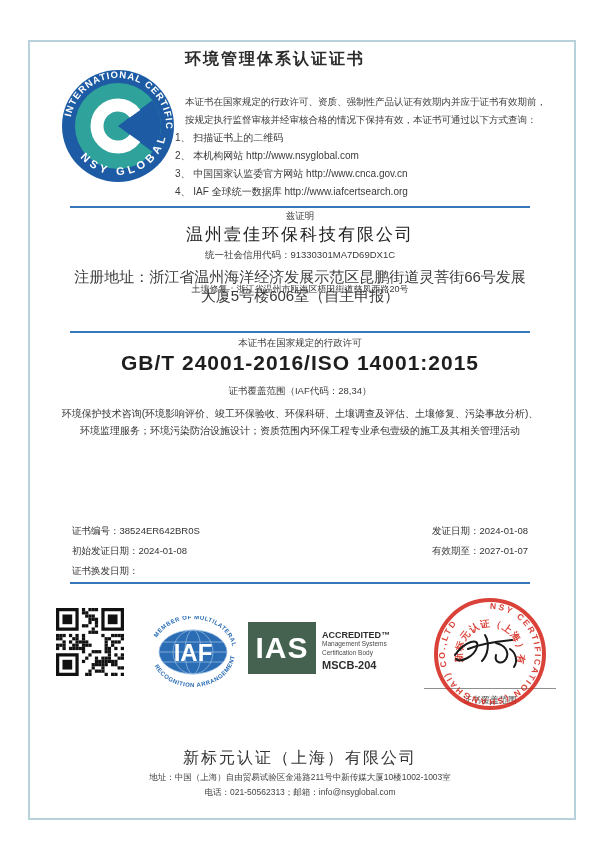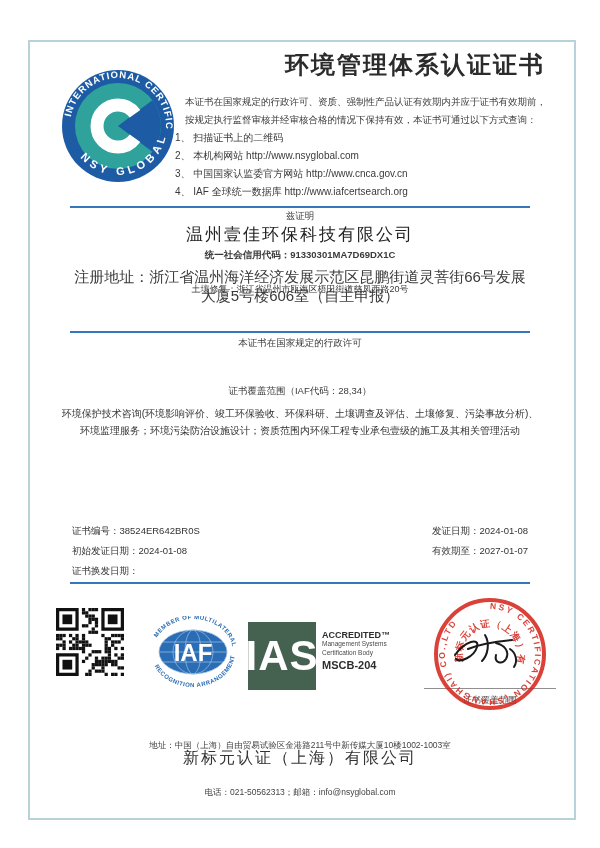--- a/index.html
+++ b/index.html
@@ -1,42 +1,42 @@
 <!DOCTYPE html>
 <html><head>
 <meta charset="utf-8">
 <style>
   * { margin:0; padding:0; box-sizing:border-box; }
   html,body { width:600px; height:848px; background:#fff; font-family:"Liberation Sans","DejaVu Sans",sans-serif; }
   .sheet { position:relative; width:600px; height:848px; background:#fff; overflow:hidden; }
   .frame { position:absolute; left:28px; top:40px; width:548px; height:780px; border:2px solid #b7d2da; background:#fff; }
   .abs { position:absolute; }
   .wm { position:absolute; left:28px; top:40px; width:548px; height:780px; pointer-events:none; }
-  .title { left:185px; top:49px; width:360px; text-align:right; font-size:24px; font-weight:bold; color:#2b2b2b; letter-spacing:2px; }
+  .title { left:185px; top:49px; width:360px; text-align:left; font-size:16px; font-weight:bold; color:#2b2b2b; letter-spacing:2px; }
   .intro { left:185px; top:93px; width:366px; font-size:9.5px; line-height:18px; color:#3a3a3a; }
   .qlist { left:175px; top:129px; width:366px; font-size:10px; line-height:18px; color:#3a3a3a; }
   .divider { left:70px; width:460px; height:2px; background:#3577ba; }
   .cline { left:70px; width:460px; text-align:center; color:#3a3a3a; }
   .certify-label { top:210px; font-size:9.5px; }
   .company { top:223px; font-size:17px; font-weight:500; letter-spacing:2px; color:#222; }
-  .credit { top:249px; font-size:9.5px;font-weight:bold; }
+  .credit { top:249px; font-size:9.5px; }
   .addr1 { top:268px; font-size:15px; }
   .addr2 { top:283px; font-size:9px; }
   .std-head { top:337px; font-size:9.5px; }
   .std-code { top:351px; font-size:21px; font-weight:bold; letter-spacing:1px; color:#1e1e1e; }
   .scope-label { top:385px; font-size:9.5px; }
   .scope-text { left:58px; top:405px; width:484px; text-align:center; font-size:10px; line-height:17px; color:#333; }
   .info-left { left:72px; top:521px; font-size:9.5px; line-height:20px; color:#333; }
   .info-right { left:330px; top:521px; width:198px; text-align:right; font-size:9.5px; line-height:20px; color:#333; }
   .sig-line { left:424px; top:688px; width:132px; height:1px; background:#8f8f8f; }
   .signer { left:428px; top:694px; width:124px; text-align:center; font-size:9px; color:#4a4a4a; }
   .footer-name { left:100px; top:748px; width:400px; text-align:center; font-size:16px; letter-spacing:2px; color:#333; }
-  .footer-addr { left:70px; top:740px; width:460px; text-align:center; font-size:8.5px; color:#444; }
+  .footer-addr { left:70px; top:772px; width:460px; text-align:center; font-size:8.5px; color:#444; }
   .footer-tel  { left:70px; top:787px; width:460px; text-align:center; font-size:8.5px; color:#444; }
-  .ias-box { left:248px; top:622px; width:68px; height:68px; background:#44624f; color:#fff; display:flex; align-items:center; justify-content:center; font-size:42px; font-weight:bold; letter-spacing:1px; }
+  .ias-box { left:248px; top:622px; width:68px; height:52px; background:#44624f; color:#fff; display:flex; align-items:center; justify-content:center; font-size:30px; font-weight:bold; letter-spacing:1px; }
   .ias-text { left:322px; top:630px; width:90px; color:#2e2e2e; }
   .ias-text .t1 { font-size:9px; font-weight:bold; }
   .ias-text .t2 { font-size:6.5px; line-height:8.5px; color:#4a4a4a; }
   .ias-text .t3 { font-size:11px; font-weight:bold; margin-top:2px; }
 </style>
 </head>
 <body>
 
 <div class="sheet">
 
@@ -104,20 +104,21 @@
 
   <div class="abs cline certify-label">兹证明</div>
   <div class="abs cline company">温州壹佳环保科技有限公司</div>
   <div class="abs cline credit">统一社会信用代码：91330301MA7D69DX1C</div>
   <div class="abs cline addr1">注册地址：浙江省温州海洋经济发展示范区昆鹏街道灵菩街66号发展大厦5号楼606室（自主申报）</div>
   <div class="abs cline addr2">土壤修复：浙江省温州市瓯海区梧田街道慈凤西路20号</div>
 
   <div class="abs divider" style="top:331px;"></div>
 
   <div class="abs cline std-head">本证书在国家规定的行政许可</div>
+  <div class="abs cline std-code">GB/T 24001-2016/ISO 14001:2015</div>
   <div class="abs cline scope-label">证书覆盖范围（IAF代码：28,34）</div>
   <div class="abs scope-text">环境保护技术咨询(环境影响评价、竣工环保验收、环保科研、土壤调查及评估、土壤修复、污染事故分析)、环境监理服务；环境污染防治设施设计；资质范围内环保工程专业承包壹级的施工及其相关管理活动</div>
 
   <div class="abs info-left">
     <div>证书编号：38524ER642BR0S</div>
     <div>初始发证日期：2024-01-08</div>
     <div>证书换发日期：</div>
   </div>
   <div class="abs info-right">
     <div>发证日期：2024-01-08</div>

